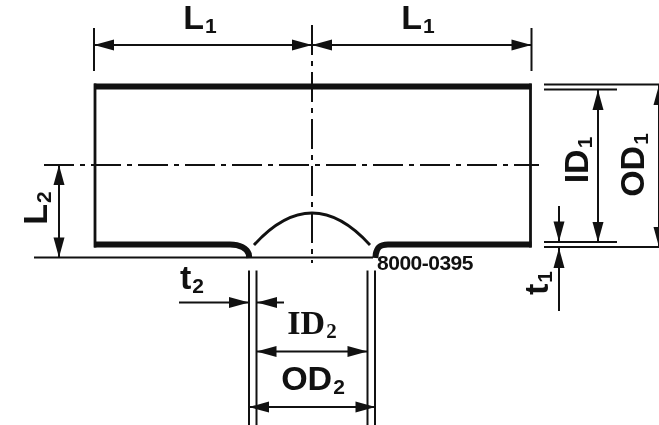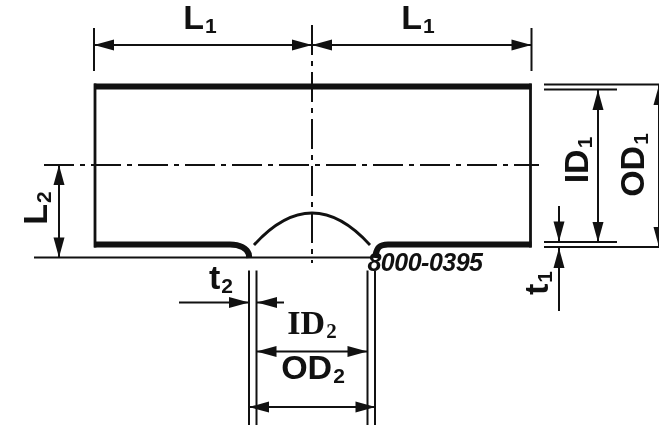--- a/index.html
+++ b/index.html
@@ -30,27 +30,26 @@
   .label.rot{transform:translate(-50%,-50%) rotate(-90deg);}
   .label .sub{
     font-size:21px;
     position:relative;
     top:4px;
     margin-left:1px;
   }
   .partnum{
     position:absolute;
     font-weight:bold;
-    font-size:25px;
+    font-size:21px;
     letter-spacing:-0.5px;
     color:#111;
     white-space:nowrap;
     transform:translate(-50%,-50%);
     line-height:1;
-    font-style:italic;
   }
 </style>
 </head>
 <body>
 
 <div id="stage">
 
   <svg width="659" height="425" viewBox="0 0 659 425">
 
     <g>
@@ -159,27 +158,27 @@
   </div>
 
   <div class="label rot" style="left:616px;top:165px;">
     <span>OD</span><span class="sub">1</span>
   </div>
 
   <div class="label rot" style="left:520px;top:283px;">
     <span>t</span><span class="sub">1</span>
   </div>
 
-  <div class="label" style="left:205px;top:277px;">
+  <div class="label" style="left:176px;top:277px;">
     <span>t</span><span class="sub">2</span>
   </div>
 
   <div class="label" style="left:296px;top:323px;font-family:Liberation Serif, serif;">
     <span>ID</span><span class="sub">2</span>
   </div>
 
-  <div class="label" style="left:297px;top:367px;">
+  <div class="label" style="left:297px;top:378px;">
     <span>OD</span><span class="sub">2</span>
   </div>
 
   <div class="partnum" style="left:409px;top:262px;">8000-0395</div>
 
 </div>
 
 </body></html>

